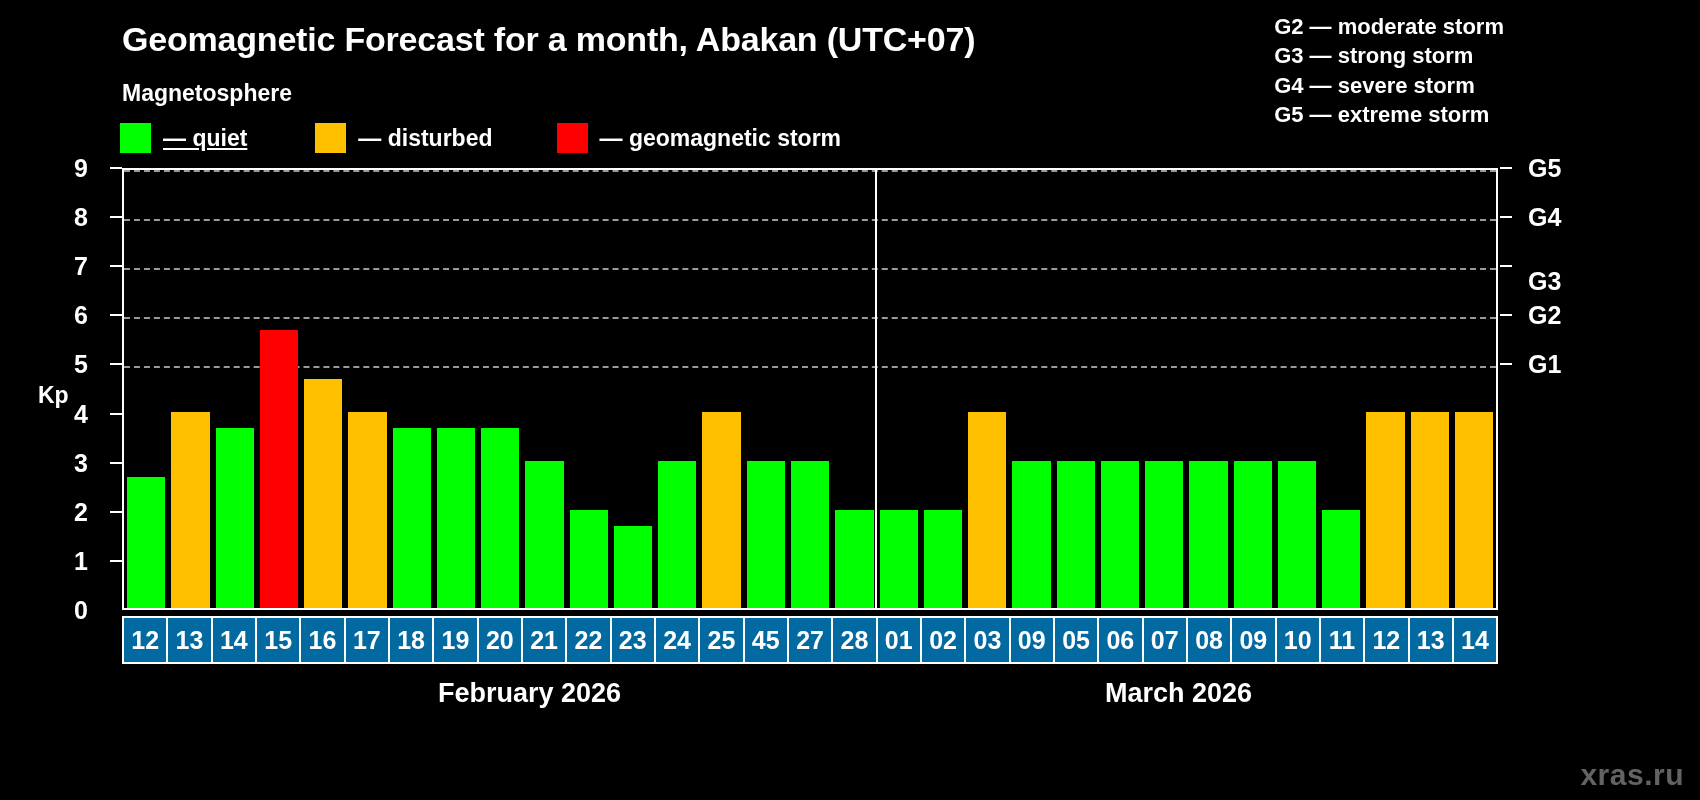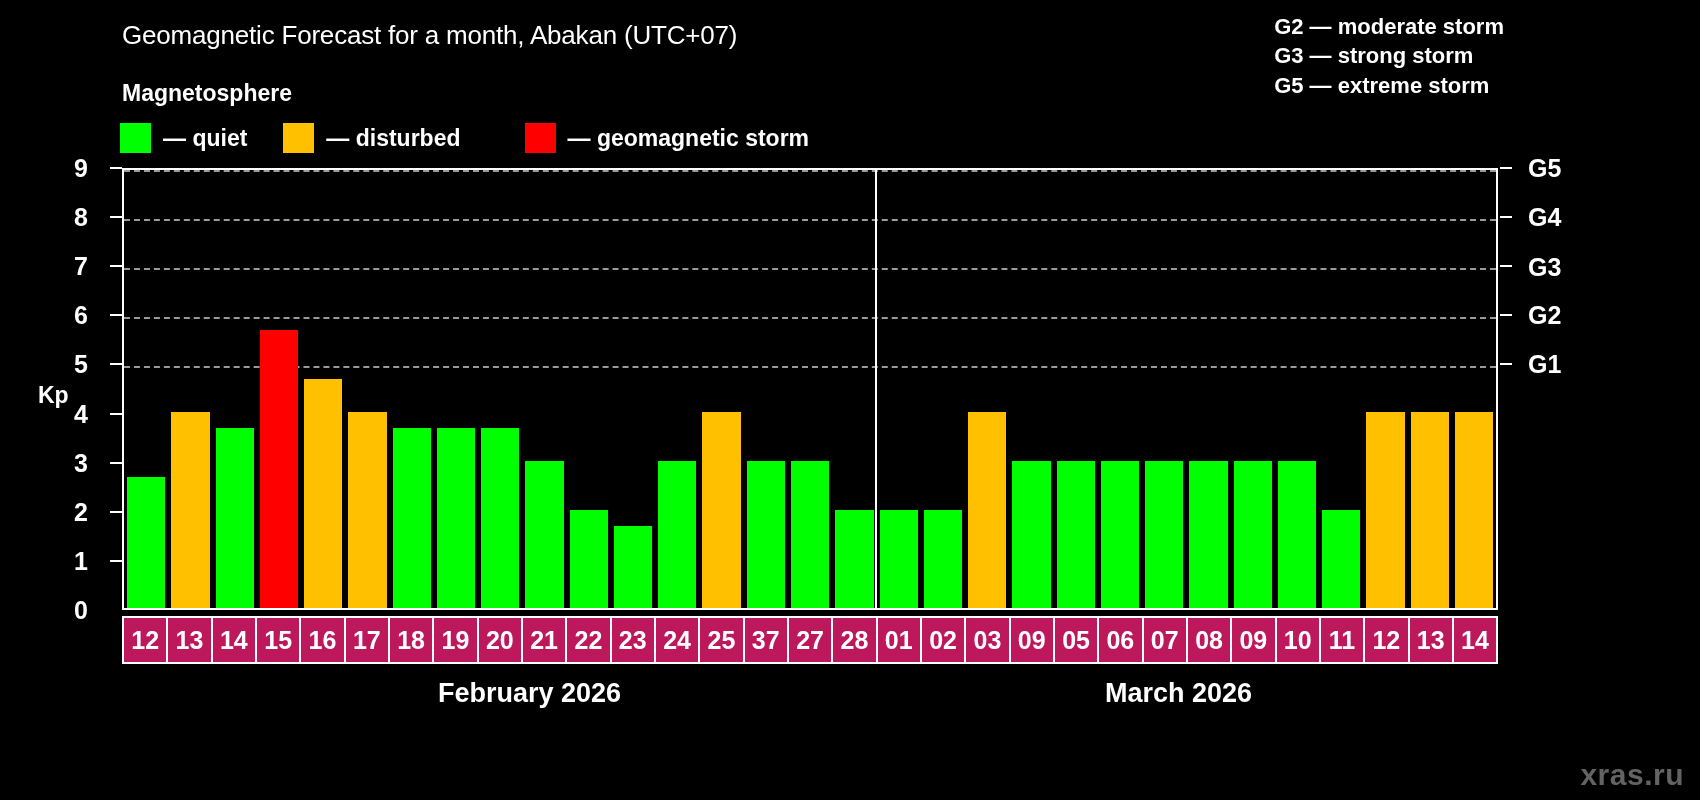--- a/index.html
+++ b/index.html
@@ -8,42 +8,42 @@
     width:1700px; height:800px;
     font-family:"Liberation Sans", sans-serif;
     color:#fff;
     position:relative;
     overflow:hidden;
   }
 
   
   #chart-title {
     position:absolute; left:122px; top:20px;
-    font-size:26px; font-weight:normal; letter-spacing:-0.2px;
+    font-size:34px; font-weight:bold; letter-spacing:-0.2px;
     white-space:nowrap;
   }
   #magnetosphere-label {
     position:absolute; left:122px; top:80px;
     font-size:23px; font-weight:bold;
   }
 
   
   #legend {
     position:absolute; left:120px; top:123px;
     display:flex; align-items:center;
   }
   .legend-item { display:flex; align-items:center; }
   .legend-swatch {
     width:31px; height:30px; display:block;
   }
   .legend-text {
     font-size:23px; font-weight:bold; white-space:nowrap;
     margin-left:12px;
   }
-  #legend-item-quiet { margin-right:36px; }
+  #legend-item-quiet { margin-right:68px;text-decoration:underline; }
   #legend-item-disturbed { margin-right:64px; }
 
   
   #g-scale {
     position:absolute; right:196px; top:12px;
     text-align:left;
   }
   .g-scale-row {
     font-size:22px; font-weight:bold; line-height:1.33;
     white-space:nowrap;
@@ -118,21 +118,21 @@
     position:absolute; left:122px; top:616px;
     width:1376px; height:48px;
     display:flex;
   }
   .date-cell {
     flex:1 1 0;
     border:2px solid #ffffff;
     margin-right:-2px;
     display:flex; align-items:center; justify-content:center;
     font-size:25px; font-weight:bold;
-    background:#be185d;
+    background:#0369a1;
   }
   .date-cell:last-child { margin-right:0; }
 
   
   .month-label {
     position:absolute; top:678px;
     font-size:27px; font-weight:bold;
     white-space:nowrap;
   }
   #month-label-0 { left:398px;margin-left:40px; }
@@ -162,20 +162,21 @@
   </div>
   <div class="legend-item" id="legend-item-storm">
     <span class="legend-swatch" style="background:#FF0000"></span>
     <span class="legend-text">— geomagnetic storm</span>
   </div>
 </div>
 
 <div id="g-scale">
   <div class="g-scale-row">G2 — moderate storm</div>
   <div class="g-scale-row">G3 — strong storm</div>
+  <div class="g-scale-row">G4 — severe storm</div>
   <div class="g-scale-row">G5 — extreme storm</div>
 </div>
 
 <div id="y-axis-title">Kp</div>
 
 <div id="y-axis">
     <div class="y-tick-label" style="top: 610px;">0</div>
     <div class="y-tick-label" style="top: 560.889px;">1</div>
     <div class="y-tick-mark" style="top: 560.889px;"></div>
     <div class="y-tick-label" style="top: 511.778px;">2</div>
@@ -193,21 +194,21 @@
     <div class="y-tick-label" style="top: 217.111px;">8</div>
     <div class="y-tick-mark" style="top: 217.111px;"></div>
     <div class="y-tick-label" style="top: 168px;">9</div>
     <div class="y-tick-mark" style="top: 168px;"></div>
   </div>
 <div id="g-axis">
     <div class="g-tick-label" style="top: 364.444px;">G1</div>
     <div class="g-tick-mark" style="top: 364.444px;"></div>
     <div class="g-tick-label" style="top: 315.333px;">G2</div>
     <div class="g-tick-mark" style="top: 315.333px;"></div>
-    <div class="g-tick-label" style="top: 267px;">G3</div>
+    <div class="g-tick-label" style="top: 281px;">G3</div>
     <div class="g-tick-mark" style="top: 266.222px;"></div>
     <div class="g-tick-label" style="top: 217.111px;">G4</div>
     <div class="g-tick-mark" style="top: 217.111px;"></div>
     <div class="g-tick-label" style="top: 168px;">G5</div>
     <div class="g-tick-mark" style="top: 168px;"></div>
   </div>
 
 <div id="plot-frame">
   <div id="plot-inner">
     <div id="gridlines">
@@ -324,21 +325,21 @@
     <div class="date-cell">16</div>
     <div class="date-cell">17</div>
     <div class="date-cell">18</div>
     <div class="date-cell">19</div>
     <div class="date-cell">20</div>
     <div class="date-cell">21</div>
     <div class="date-cell">22</div>
     <div class="date-cell">23</div>
     <div class="date-cell">24</div>
     <div class="date-cell">25</div>
-    <div class="date-cell">37</div>
+    <div class="date-cell">45</div>
     <div class="date-cell">27</div>
     <div class="date-cell">28</div>
     <div class="date-cell">01</div>
     <div class="date-cell">02</div>
     <div class="date-cell">03</div>
     <div class="date-cell">09</div>
     <div class="date-cell">05</div>
     <div class="date-cell">06</div>
     <div class="date-cell">07</div>
     <div class="date-cell">08</div>

